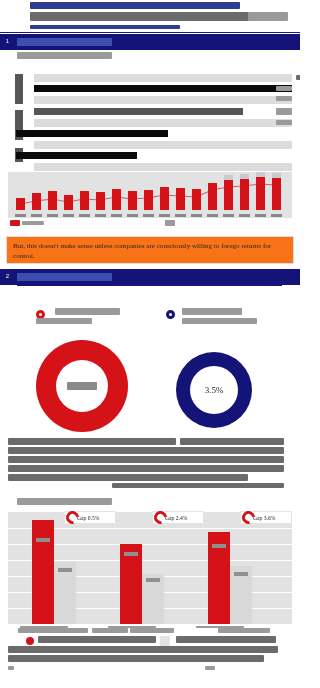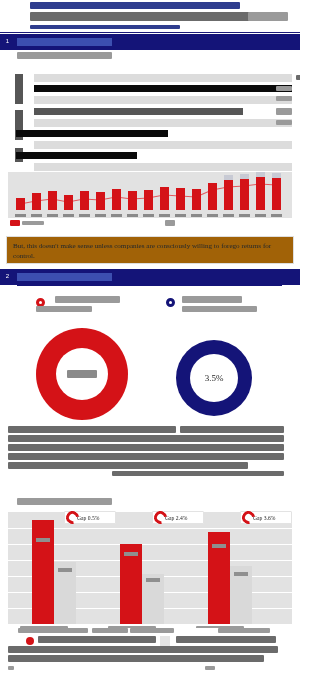--- a/index.html
+++ b/index.html
@@ -71,28 +71,28 @@
     position: absolute; left: 0; top: 0; width: 100%; height: 100%;
     pointer-events: none;
   }
   .col-xlabel {
     position: absolute; bottom: 1px; width: 11px; height: 3px; background: #8a8a8a;
   }
 
   
   #quote {
     position: absolute; left: 6px; top: 236px; width: 288px; height: 28px;
-    background: #a16207; border: 1px solid #dedede;
+    background: #f97316; border: 1px solid #dedede;
     padding: 4px 6px;
     font-size: 7.1px; line-height: 10px; color: #23282d;
     font-family: "Liberation Serif", serif;
   }
 
   
-  #s2 { top: 288px; height: 200px; }
+  #s2 { top: 300px; height: 200px; }
   .kpi-head { position: absolute; }
   .kpi-dot {
     position: absolute; width: 9px; height: 9px; border-radius: 50%;
     border: 3px solid #d41217; background: #ffffff;
   }
   .kpi-dot.navy { border-color: #141478; }
   .kpi-line1 { position: absolute; height: 7px; }
   .kpi-line2 { position: absolute; height: 6px; }
 
   .donut {

